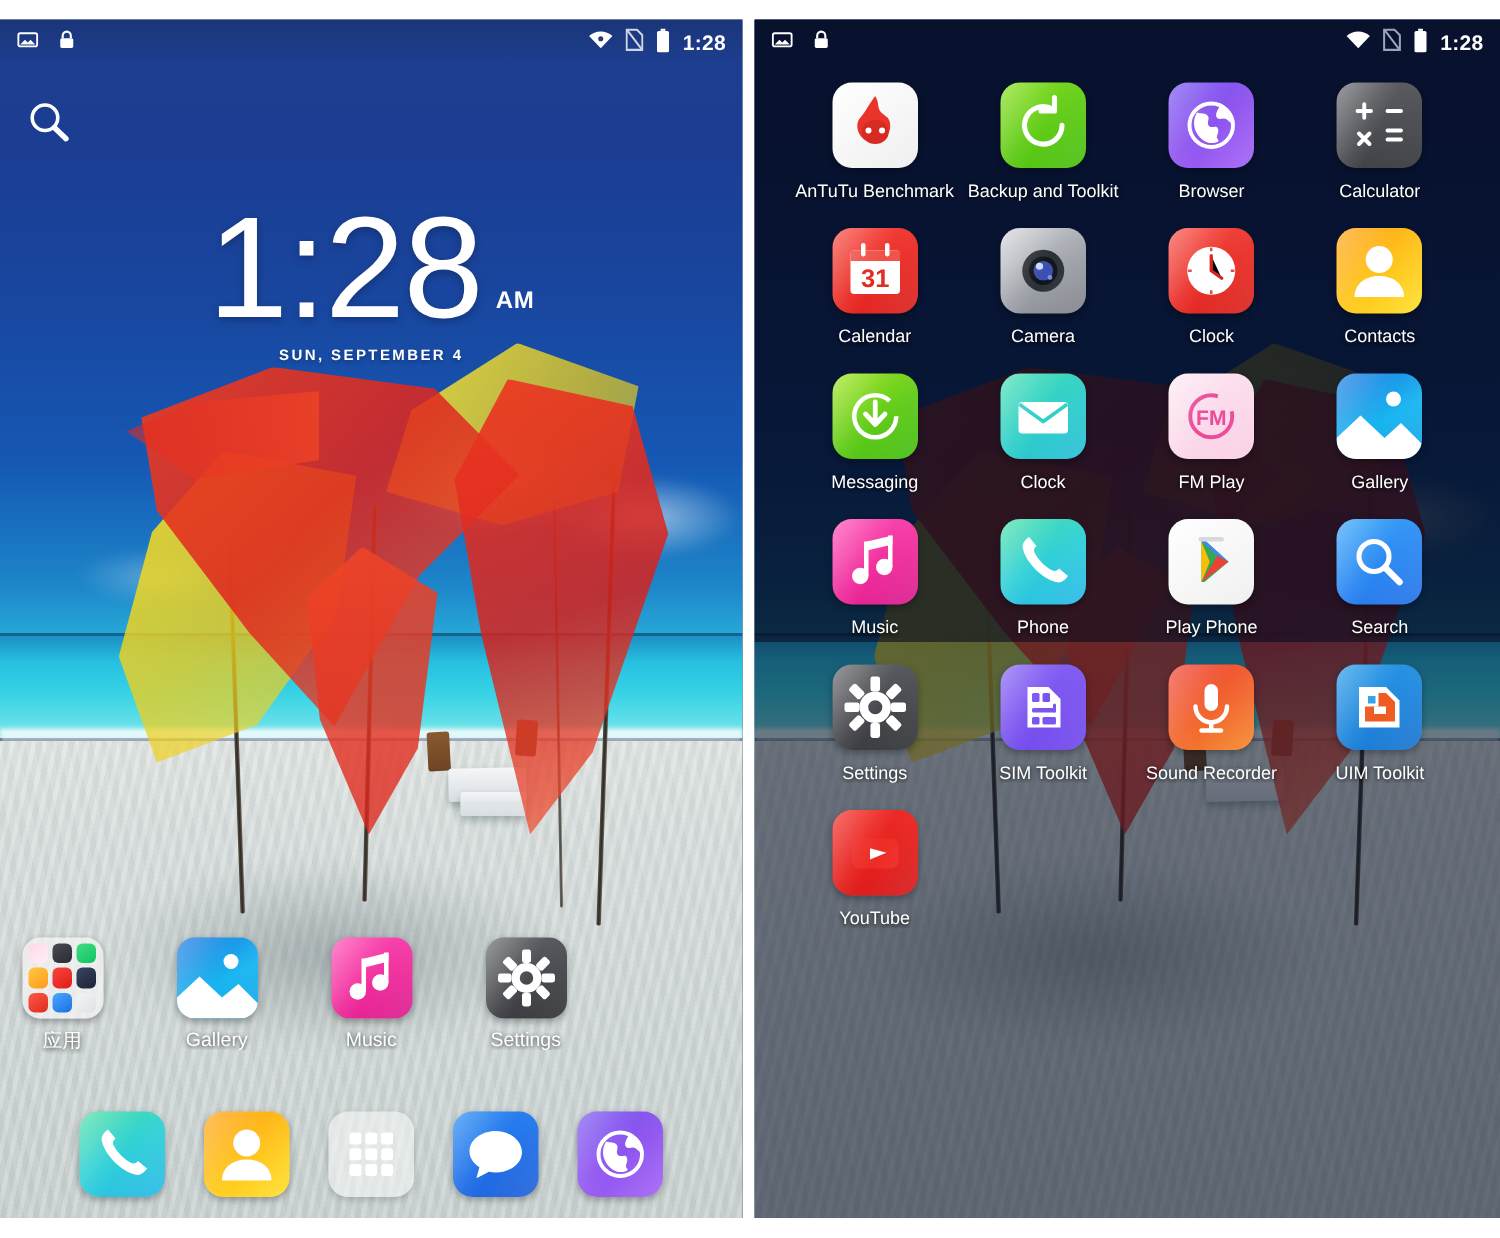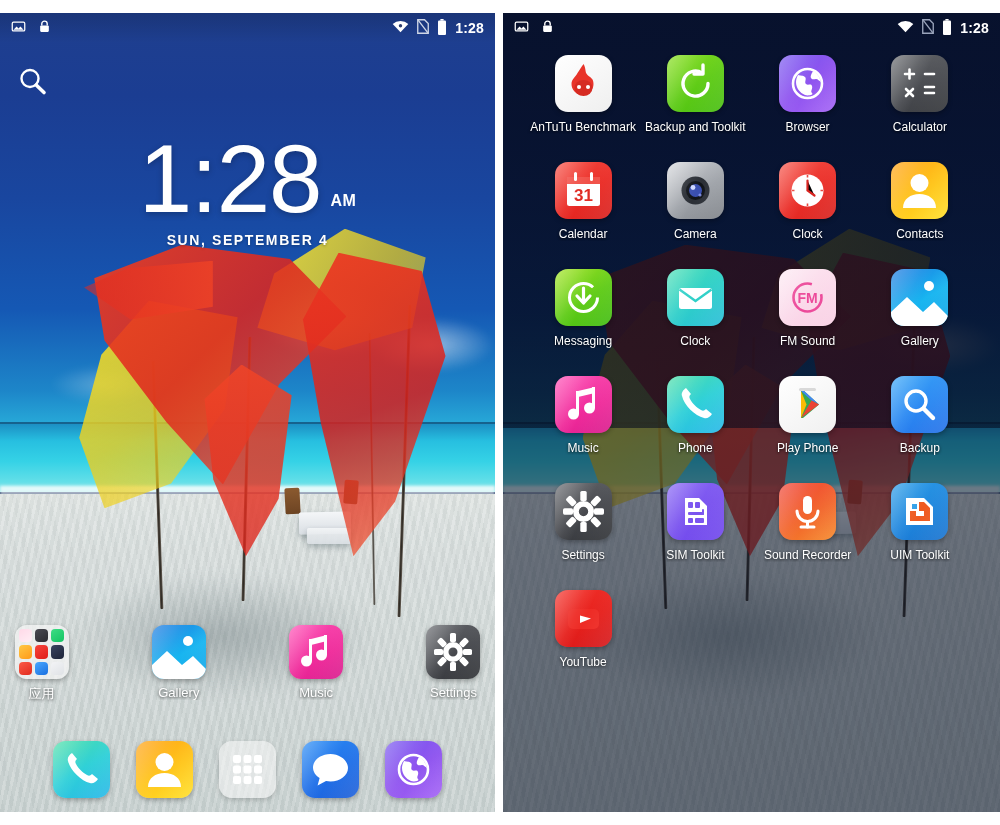--- a/index.html
+++ b/index.html
@@ -90,28 +90,28 @@
 
   
   .clock-wrap{ position:absolute; left:0; right:0; top:120px; z-index:30; text-align:center; }
   .clock-row{ display:inline-flex; align-items:flex-end; }
   .clock-time{
     color:#fff; font-size:96px; line-height:.95; font-weight:300;
     letter-spacing:-1px; text-shadow:0 2px 6px rgba(0,0,0,.25);
   }
   .clock-ampm{ color:#fff; font-size:16px; font-weight:bold; margin:0 0 14px 9px; letter-spacing:.5px; }
   .clock-date{
-    color:#fff; font-size:14px; font-weight:bold; letter-spacing:1.6px;
+    color:#fff; font-size:10px; font-weight:bold; letter-spacing:1.6px;
     margin-top:8px; text-shadow:0 1px 3px rgba(0,0,0,.3);
   }
 
   
   .home-row{
     position:absolute; left:0; right:0; top:612px; z-index:30;
-    display:flex; justify-content:space-between; gap:20px;
+    display:flex; justify-content:flex-start; gap:20px;
   }
   .home-cell{ width:83px; text-align:center; cursor:pointer; }
   .home-label{
     color:#fff; font-size:13px; margin-top:6px; text-shadow:0 1px 3px rgba(0,0,0,.75);
     white-space:nowrap; overflow:hidden; text-overflow:ellipsis;
   }
 
   
   .dock{
     position:absolute; left:0; right:0; bottom:14px; z-index:30;
@@ -136,21 +136,21 @@
     width:54px; height:54px; border-radius:12px;
     background:rgba(245,245,245,.72); padding:4px;
     display:grid; grid-template-columns:repeat(3,1fr); grid-template-rows:repeat(3,1fr);
     gap:3px; box-shadow:0 2px 5px rgba(0,0,0,.3);
   }
   .mini{ border-radius:4px; position:relative; overflow:hidden; }
 
   
   .drawer-grid{
     position:absolute; left:0; right:0; top:42px; z-index:30;
-    display:grid; grid-template-columns:repeat(4,1fr); row-gap:28px;
+    display:grid; grid-template-columns:repeat(4,1fr); row-gap:18px;
     padding:0 24px;
   }
   .app-cell{ text-align:center; cursor:pointer; }
   .app-ic-wrap{ display:flex; justify-content:center; }
   .app-label{
     color:#fff; font-size:12px; margin-top:8px;
     text-shadow:0 1px 3px rgba(0,0,0,.85);
     white-space:nowrap; overflow:hidden; text-overflow:ellipsis; padding:0 2px;
   }
 </style>
@@ -597,21 +597,21 @@
 
       <div class="app-cell">
         <div class="app-ic-wrap">
             <div class="ic ic-60 ic-gloss" style="background:linear-gradient(145deg,#fdeaf3,#fbd9ea 55%,#f9cfe3);">
           <svg class="glyph" viewBox="0 0 57 57">
                 <circle cx="28.5" cy="28.5" r="14" fill="none" stroke="#ec4899" stroke-width="2.6" stroke-dasharray="70 14"></circle>
                 <text x="28.5" y="34" font-size="14" font-weight="bold" fill="#ec4899" text-anchor="middle" font-family="Liberation Sans, sans-serif">FM</text>
               </svg>
         </div>
           </div>
-        <div class="app-label">FM Sound</div>
+        <div class="app-label">FM Play</div>
       </div>
 
       <div class="app-cell">
         <div class="app-ic-wrap">
             <div class="ic ic-60 ic-gloss" style="background:linear-gradient(150deg,#1f7ae0,#17b5f0 55%,#0fa3e8);">
           <svg class="glyph" viewBox="0 0 57 57">
                 <circle cx="38" cy="17" r="5" fill="#fff"></circle>
                 <path d="M0 57 V43 L16 28 L32 43 L43 33 L57 47 V57 Z" fill="#fff"></path>
               </svg>
         </div>
@@ -664,21 +664,21 @@
 
       <div class="app-cell">
         <div class="app-ic-wrap">
             <div class="ic ic-60 ic-gloss" style="background:linear-gradient(150deg,#3fa9f8,#2b88f2 55%,#2470e8);">
           <svg class="glyph" viewBox="0 0 57 57">
                 <circle cx="25" cy="25" r="10" fill="none" stroke="#fff" stroke-width="3.4"></circle>
                 <path d="M32.5 32.5 42 42" stroke="#fff" stroke-width="4.4" stroke-linecap="round"></path>
               </svg>
         </div>
           </div>
-        <div class="app-label">Backup</div>
+        <div class="app-label">Search</div>
       </div>
 
       <div class="app-cell">
         <div class="app-ic-wrap">
             <div class="ic ic-60 ic-gloss" style="background:linear-gradient(150deg,#6d6f74,#45474c 55%,#2e3034);">
           <svg class="glyph" viewBox="0 0 57 57">
                 <path fill="#fff" d="M28.5 18a10.5 10.5 0 1 0 0 21 10.5 10.5 0 0 0 0-21zm0 5.8a4.7 4.7 0 1 1 0 9.4 4.7 4.7 0 0 1 0-9.4z"></path>
                 <g fill="#fff">
                   <rect x="25.3" y="8" width="6.4" height="10" rx="1.6"></rect>
                   <rect x="25.3" y="39" width="6.4" height="10" rx="1.6"></rect>

